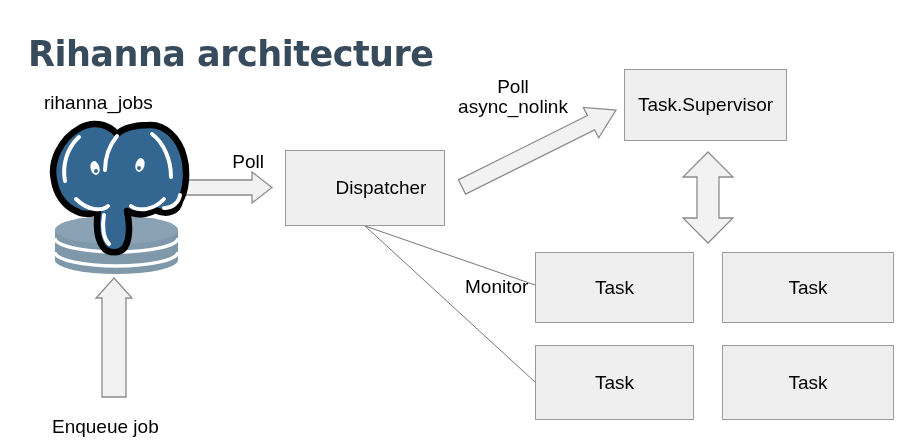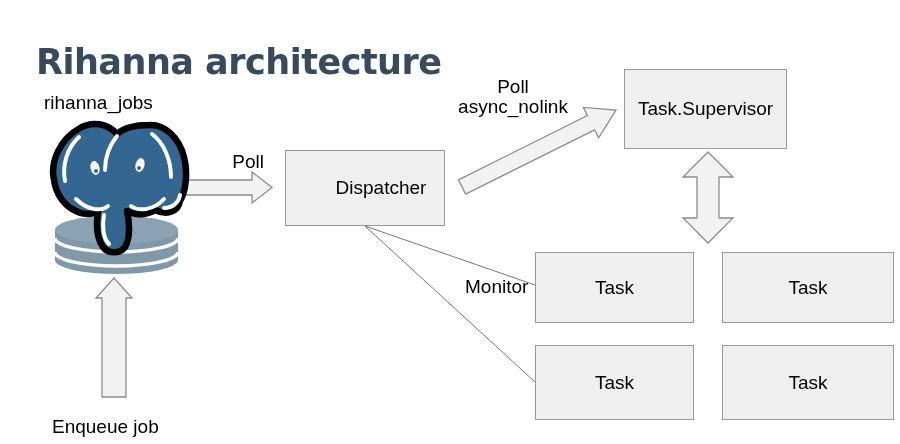--- a/index.html
+++ b/index.html
@@ -19,41 +19,41 @@
     position: absolute;
     left: 0;
     top: 0;
     width: 900px;
     height: 444px;
   }
   .title {
     position: absolute;
     left: 28px;
     top: 34px;
-    margin: 8px;
+    margin: 0;
     font-family: "DejaVu Sans", sans-serif;
     font-size: 35px;
     font-weight: bold;
     letter-spacing: -0.5px;
     color: #374b5c;
     white-space: nowrap;
   }
   .node {
     position: absolute;
     background: #efefef;
     border: 1.5px solid #9a9a9a;
     box-sizing: border-box;
     display: flex;
     align-items: center;
     justify-content: center;
     font-size: 19px;
     color: #000000;
   }
   .node-dispatcher   { left: 285px; top: 150px; width: 160px; height: 76px; padding-left: 32px; }
-  .node-supervisor   { left: 624px; top:  69px; width: 163px; height: 80px; }
+  .node-supervisor   { left: 624px; top:  69px; width: 163px; height: 72px; }
   .node-task-tl      { left: 535px; top: 252px; width: 159px; height: 71px; }
   .node-task-tr      { left: 722px; top: 252px; width: 172px; height: 71px; }
   .node-task-bl      { left: 535px; top: 345px; width: 159px; height: 75px; }
   .node-task-br      { left: 722px; top: 345px; width: 172px; height: 75px; }
   .lbl {
     position: absolute;
     font-size: 19px;
     color: #000000;
     line-height: 21px;
     white-space: nowrap;

